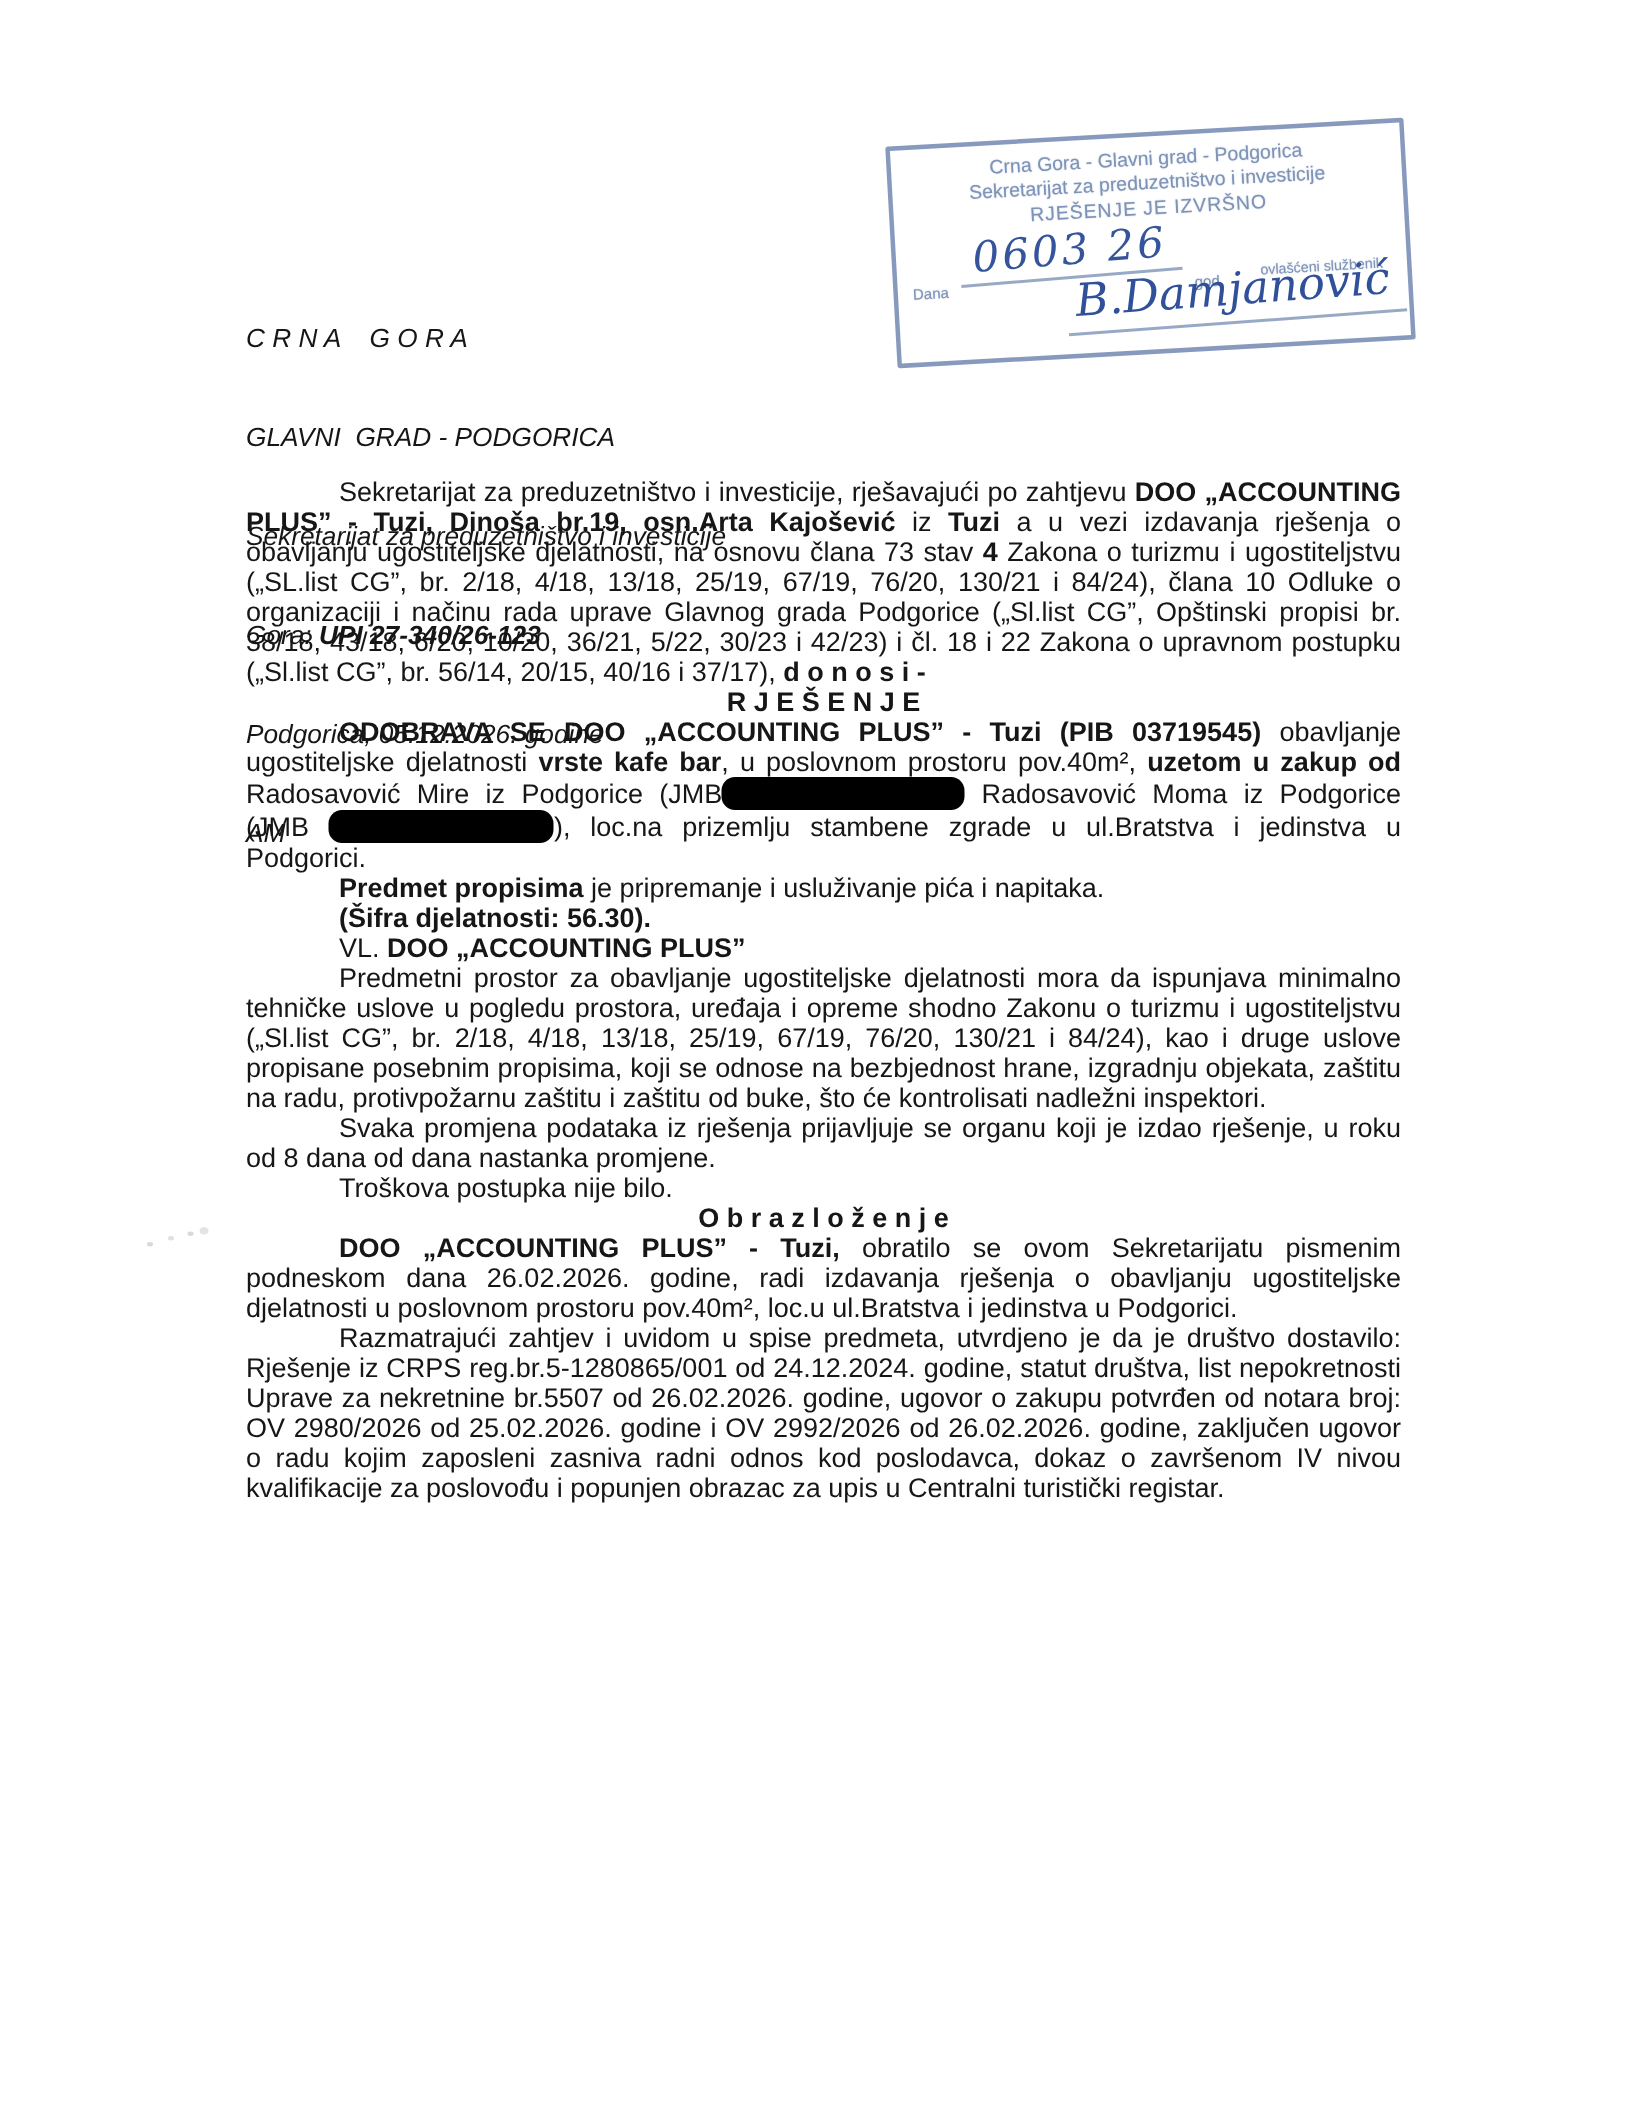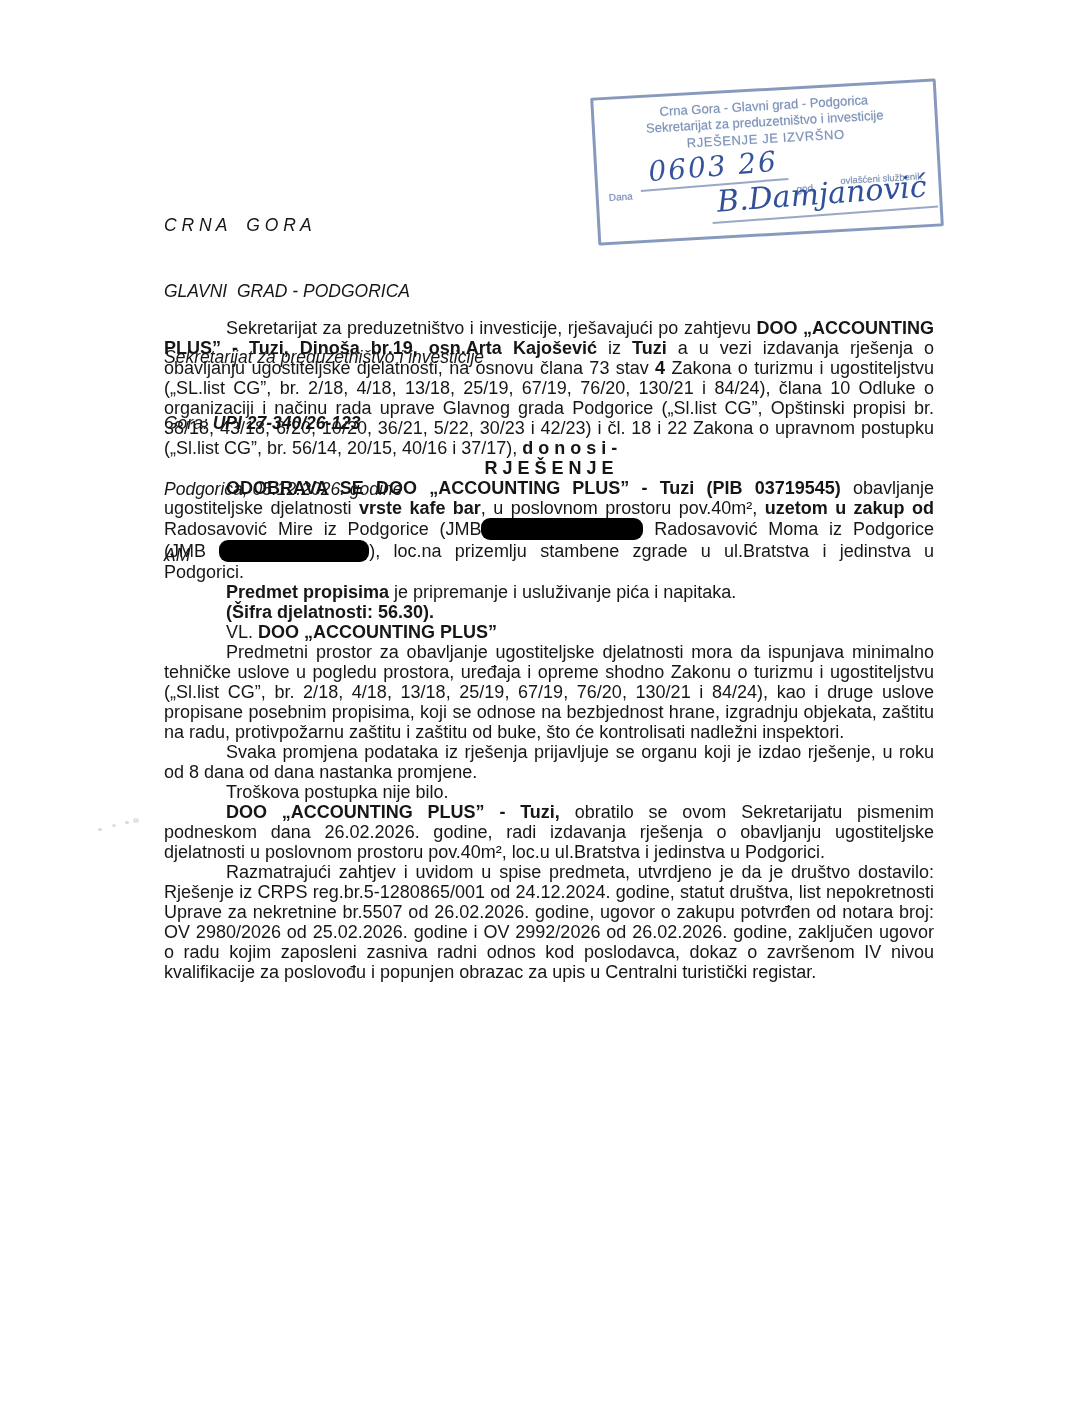--- a/index.html
+++ b/index.html
@@ -153,20 +153,21 @@
 
     <p class="ind mt20"><b>Predmet propisima</b><span> je pripremanje i usluživanje pića i napitaka.</span></p>
     <p class="ind mt7"><b>(Šifra djelatnosti: 56.30).</b></p>
 
     <p class="ind"><span>VL. </span><b>DOO „ACCOUNTING PLUS”</b></p>
 
     <p class="ind mt13">Predmetni prostor za obavljanje ugostiteljske djelatnosti mora da ispunjava minimalno tehničke uslove u pogledu prostora, uređaja i opreme shodno Zakonu o turizmu i ugostiteljstvu („Sl.list CG”, br. 2/18, 4/18, 13/18, 25/19, 67/19, 76/20, 130/21 i 84/24), kao i druge uslove propisane posebnim propisima, koji se odnose na bezbjednost hrane, izgradnju objekata, zaštitu na radu, protivpožarnu zaštitu i zaštitu od buke, što će kontrolisati nadležni inspektori.</p>
     <p class="ind">Svaka promjena podataka iz rješenja prijavljuje se organu koji je izdao rješenje, u roku od 8 dana od dana nastanka promjene.</p>
     <p class="ind">Troškova postupka nije bilo.</p>
 
+    <p class="heading mt11">O b r a z l o ž e n j e</p>
 
     <p class="ind mt16"><b>DOO „ACCOUNTING PLUS” - Tuzi,</b><span> obratilo se ovom Sekretarijatu pismenim podneskom dana 26.02.2026. godine, radi izdavanja rješenja o obavljanju ugostiteljske djelatnosti u poslovnom prostoru pov.40m², loc.u ul.Bratstva i jedinstva u Podgorici.</span></p>
     <p class="ind">Razmatrajući zahtjev i uvidom u spise predmeta, utvrdjeno je da je društvo dostavilo: Rješenje iz CRPS reg.br.5-1280865/001 od 24.12.2024. godine, statut društva, list nepokretnosti Uprave za nekretnine br.5507 od 26.02.2026. godine, ugovor o zakupu potvrđen od notara broj: OV 2980/2026 od 25.02.2026. godine i OV 2992/2026 od 26.02.2026. godine, zaključen ugovor o radu kojim zaposleni zasniva radni odnos kod poslodavca, dokaz o završenom IV nivou kvalifikacije za poslovođu i popunjen obrazac za upis u Centralni turistički registar.</p>
 
   </div>
 
   <div class="pencil-mark"></div>
 
 </div>
 

